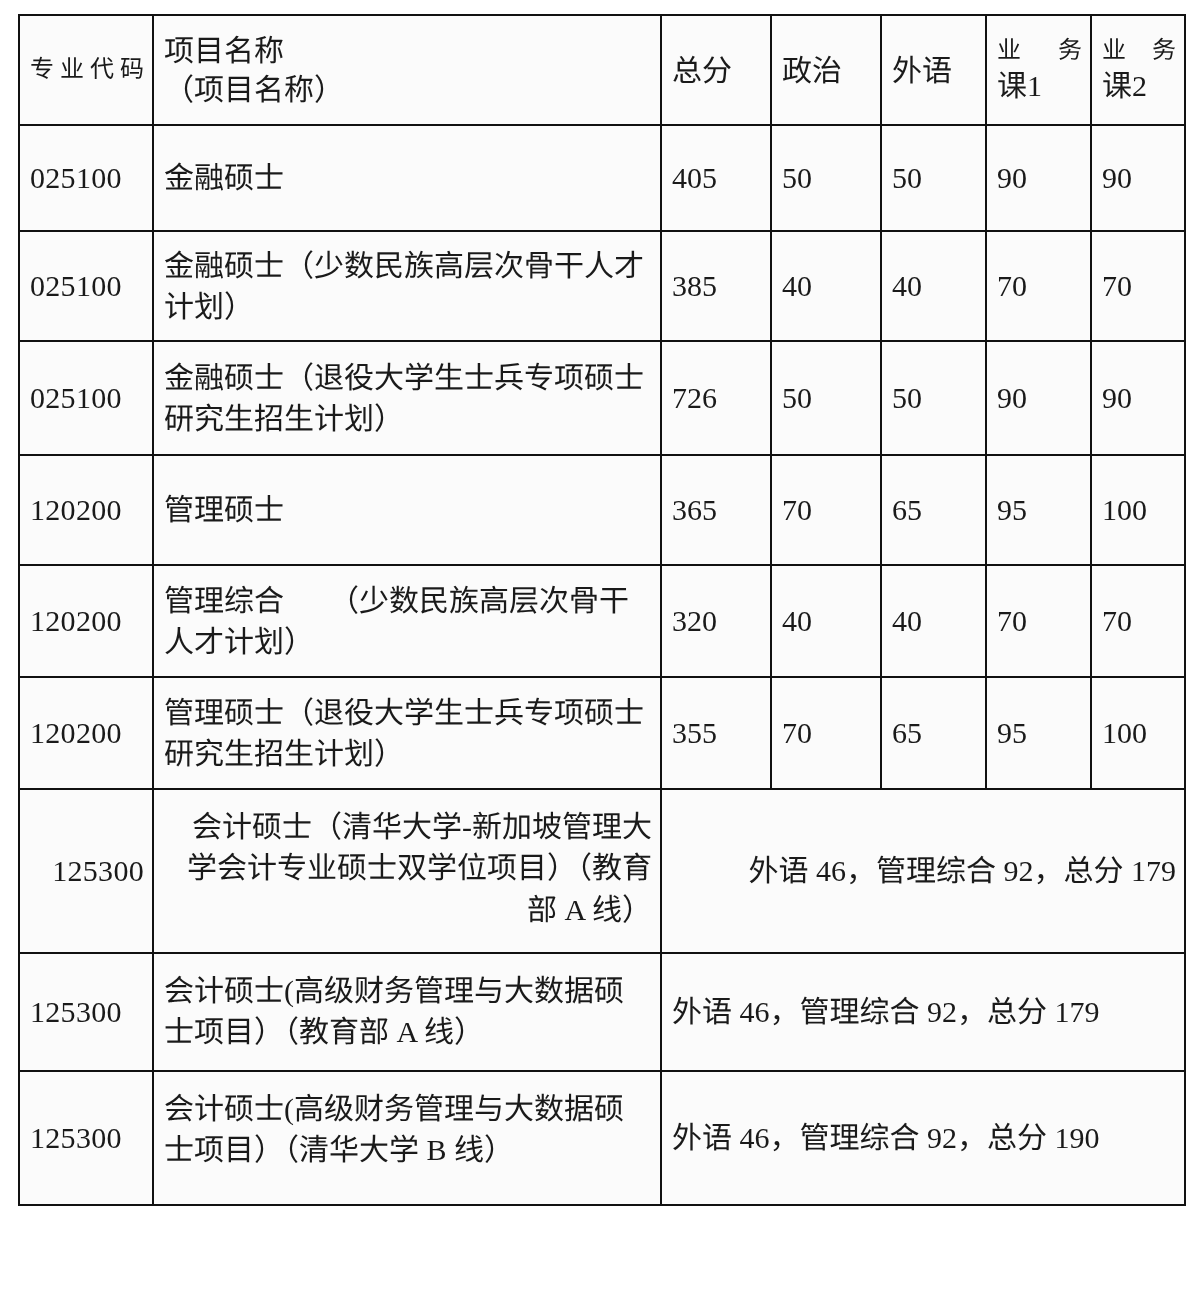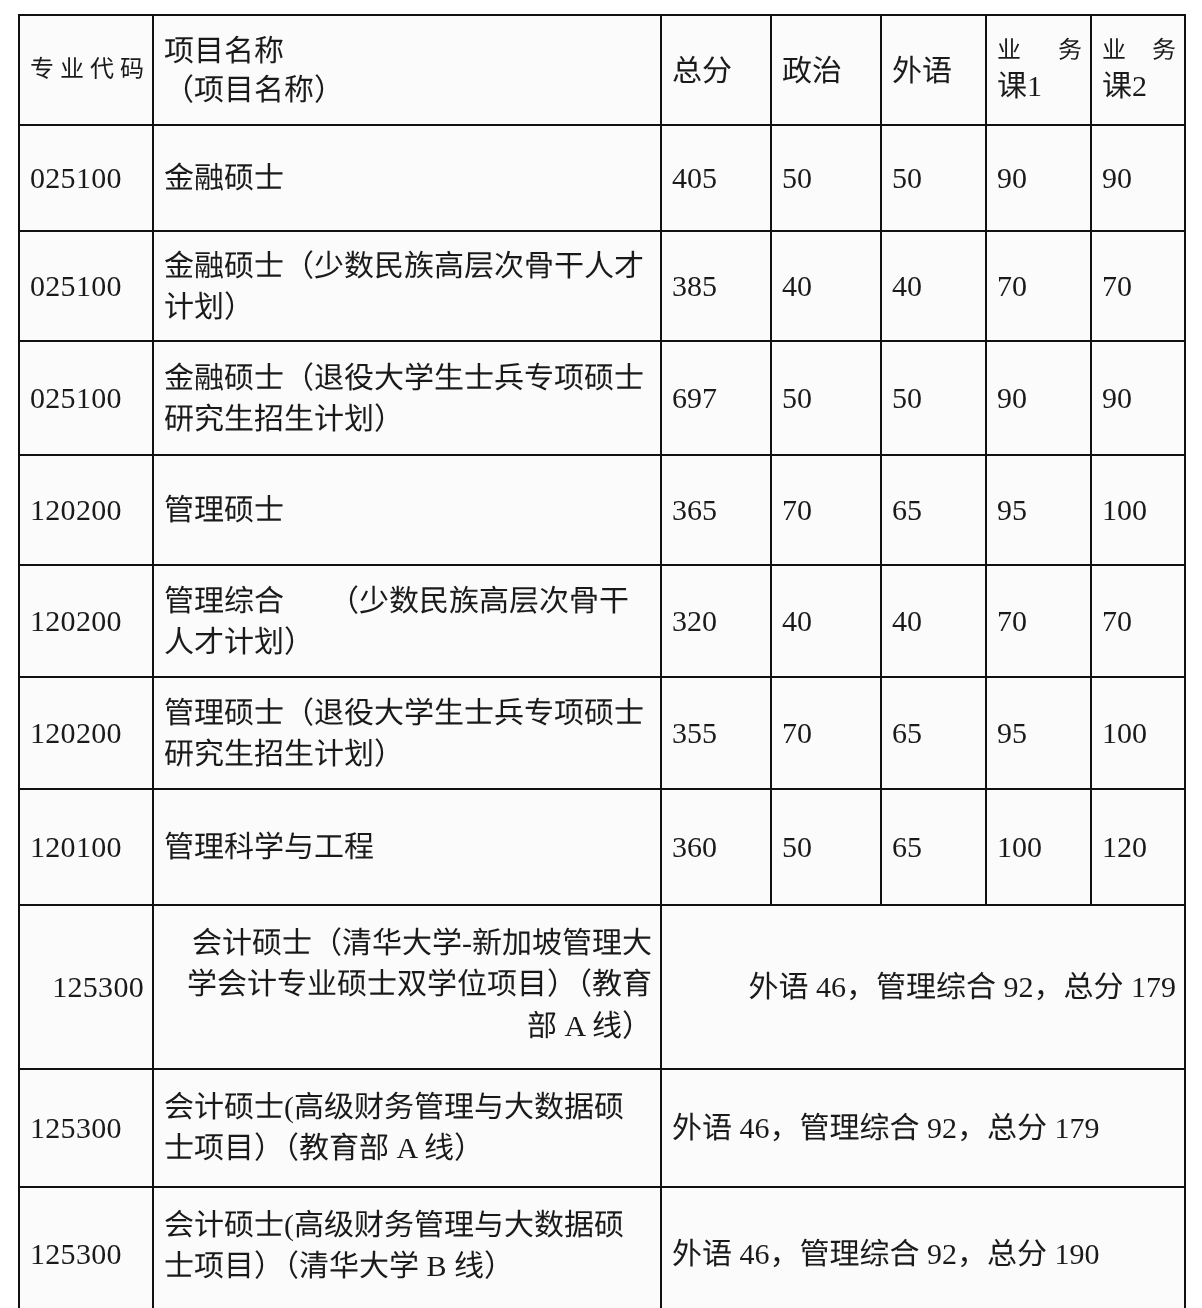--- a/index.html
+++ b/index.html
@@ -182,21 +182,21 @@
           <td class="cell-num">385</td>
           <td class="cell-num">40</td>
           <td class="cell-num">40</td>
           <td class="cell-num">70</td>
           <td class="cell-num">70</td>
         </tr>
 
         <tr class="r-3">
           <td class="cell-code">025100</td>
           <td class="cell-name">金融硕士（退役大学生士兵专项硕士研究生招生计划）</td>
-          <td class="cell-num">697</td>
+          <td class="cell-num">726</td>
           <td class="cell-num">50</td>
           <td class="cell-num">50</td>
           <td class="cell-num">90</td>
           <td class="cell-num">90</td>
         </tr>
 
         <tr class="r-4">
           <td class="cell-code">120200</td>
           <td class="cell-name">管理硕士</td>
           <td class="cell-num">365</td>
@@ -219,29 +219,20 @@
         <tr class="r-6">
           <td class="cell-code">120200</td>
           <td class="cell-name">管理硕士（退役大学生士兵专项硕士研究生招生计划）</td>
           <td class="cell-num">355</td>
           <td class="cell-num">70</td>
           <td class="cell-num">65</td>
           <td class="cell-num">95</td>
           <td class="cell-num">100</td>
         </tr>
 
-        <tr class="r-7">
-          <td class="cell-code">120100</td>
-          <td class="cell-name">管理科学与工程</td>
-          <td class="cell-num">360</td>
-          <td class="cell-num">50</td>
-          <td class="cell-num">65</td>
-          <td class="cell-num">100</td>
-          <td class="cell-num">120</td>
-        </tr>
 
         <tr class="r-8">
           <td class="cell-code">125300</td>
           <td class="cell-name">会计硕士（清华大学-新加坡管理大学会计专业硕士双学位项目）（教育部 A 线）</td>
           <td class="cell-merged" colspan="5">外语 46，管理综合 92，总分 179</td>
         </tr>
 
         <tr class="r-9">
           <td class="cell-code">125300</td>
           <td class="cell-name">会计硕士(高级财务管理与大数据硕士项目）（教育部 A 线）</td>

